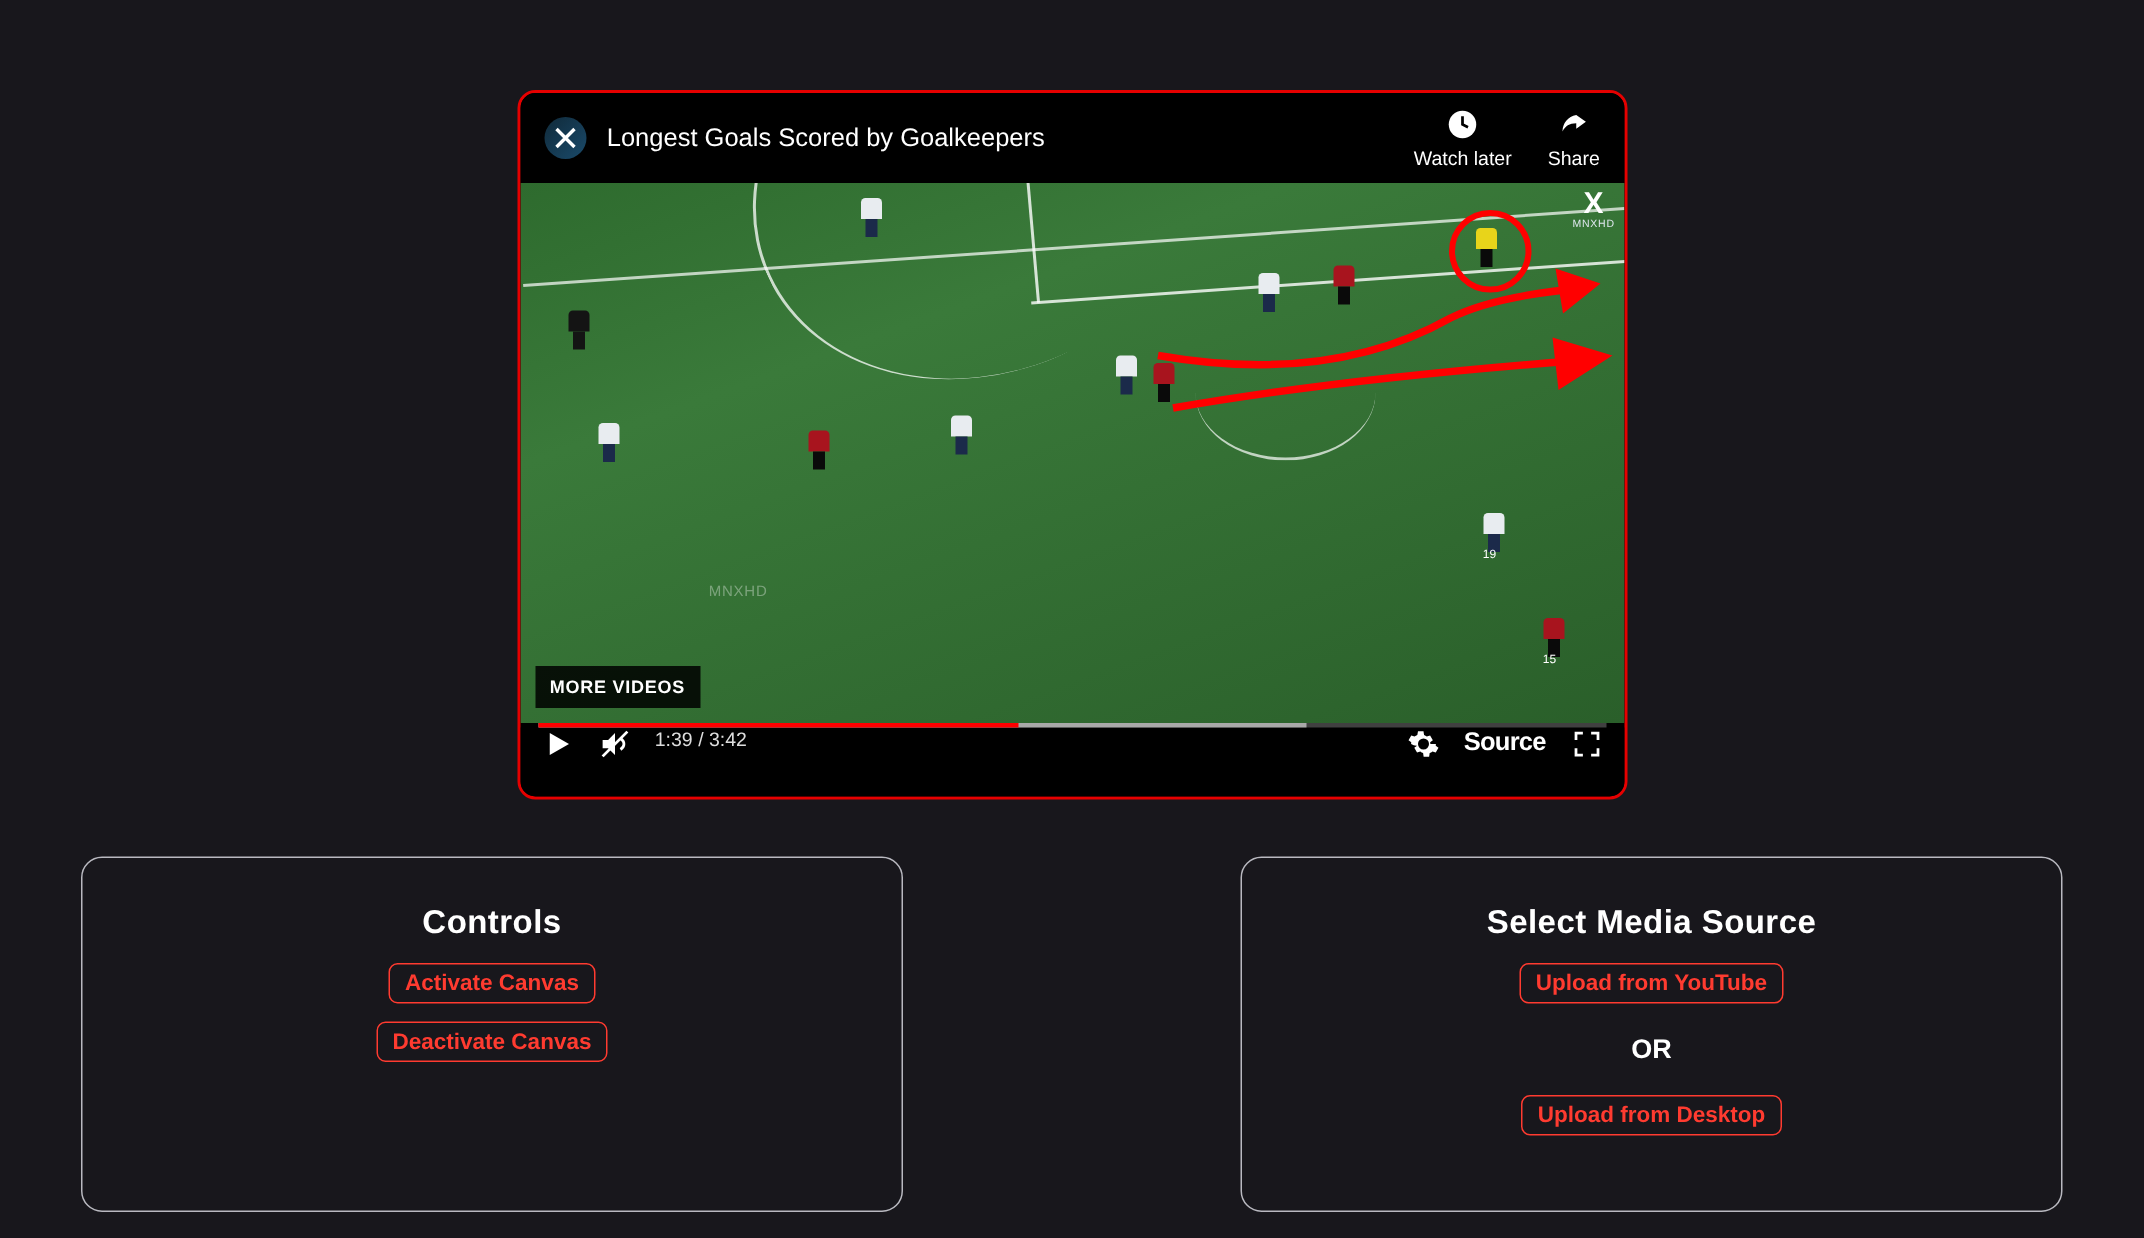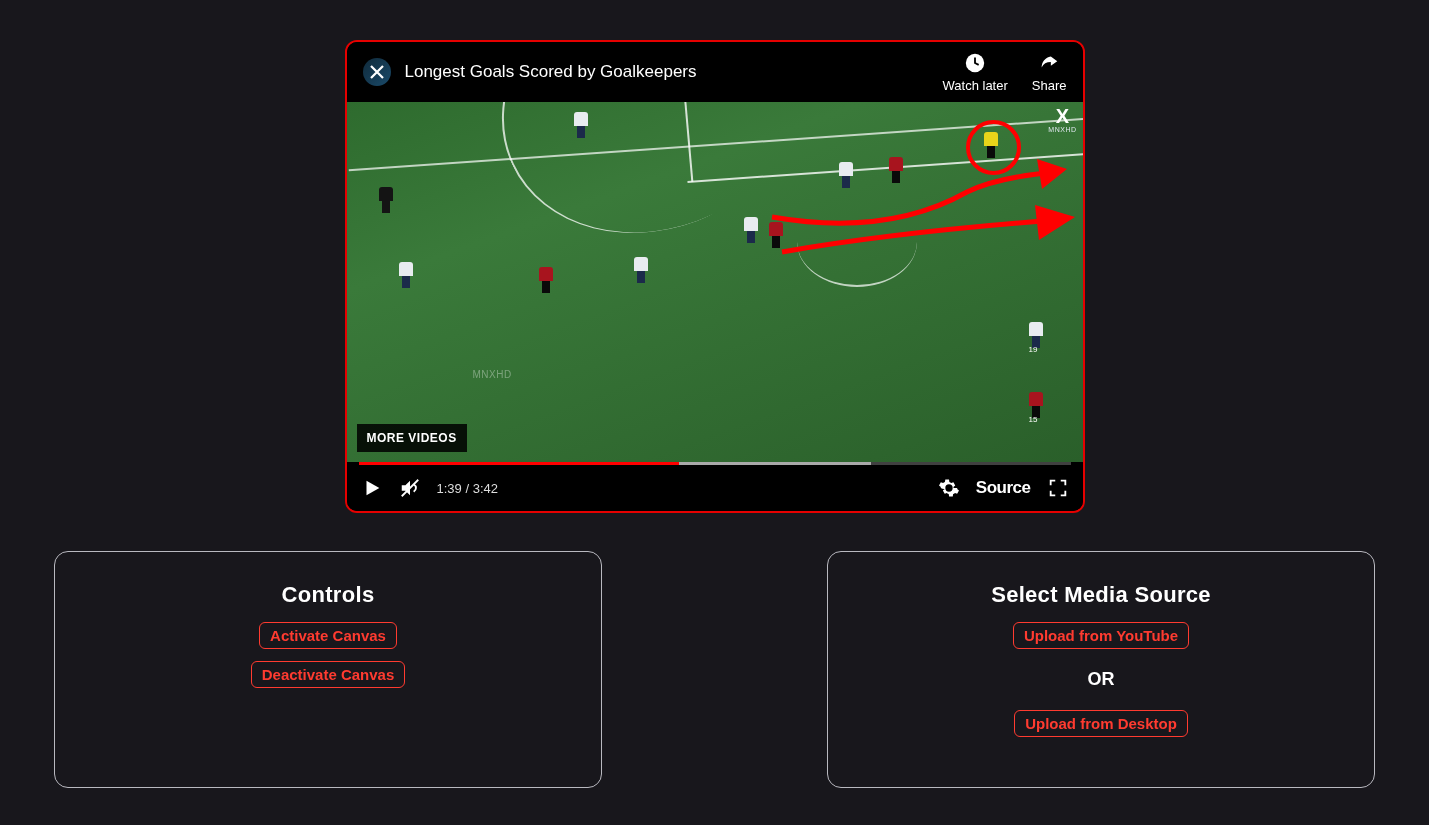--- a/index.html
+++ b/index.html
@@ -6,21 +6,21 @@
     body {
       background: #18171c;
       font-family: "Segoe UI", Arial, sans-serif;
       width: 1429px;
       height: 825px;
       overflow: hidden;
       color: #fff;
     }
     .video-container {
       width: 740px;
-      margin: 40px auto 0;
+      margin: 60px auto 0;
       border: 2px solid #e60000;
       border-radius: 12px;
       background: #000;
       overflow: hidden;
       position: relative;
     }
     .video-header {
       height: 60px;
       display: flex;
       align-items: center;
@@ -137,21 +137,21 @@
       background: rgba(255,255,255,0.25);
       margin: 0 12px;
       position: relative;
     }
     .progress .played { position: absolute; left: 0; top: 0; height: 100%; background: #f00; }
     .progress .loaded { position: absolute; left: 0; top: 0; height: 100%; background: rgba(255,255,255,0.55); }
 
     .controls-bar {
       height: 46px;
       display: flex;
-      align-items: center;
+      align-items: flex-start;
       padding: 0 14px;
       gap: 16px;
       background: #000;
     }
     .ctrl-icon { width: 22px; height: 22px; fill: #fff; cursor: pointer; flex-shrink:0; }
     .time-text { color: #ddd; font-size: 13px; }
     .spacer { flex: 1; }
     .yt-logo { font-weight: 800; font-size: 17px; letter-spacing: -0.5px; color: #fff; cursor: pointer; }
 
     
@@ -267,21 +267,21 @@
         <div class="legs"></div>
       </div>
     <div class="player p-red" style="top:55px;left:540px;">
         <div class="shirt"></div>
         <div class="legs"></div>
       </div>
     <div class="player p-gk" style="top:30px;left:635px;">
         <div class="shirt"></div>
         <div class="legs"></div>
       </div>
-    <div class="player p-white" style="top:220px;left:680px;">
+    <div class="player p-white" style="top:220px;left:640px;">
         <div class="shirt"></div>
         <div class="legs"></div>
         <span class="jersey-num">19</span>
       </div>
     <div class="player p-red" style="top:290px;left:680px;">
         <div class="shirt"></div>
         <div class="legs"></div>
         <span class="jersey-num">15</span>
       </div>
 

